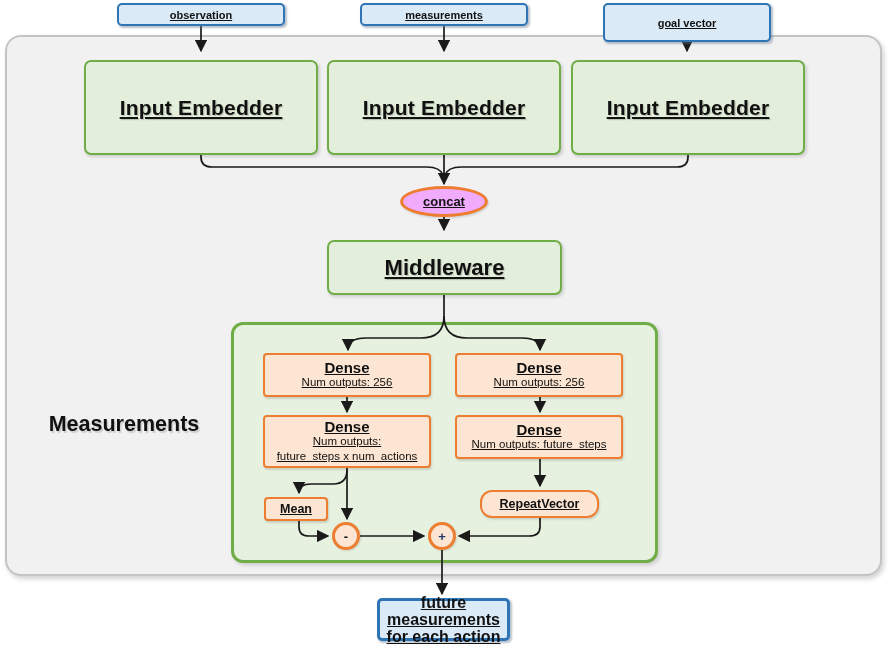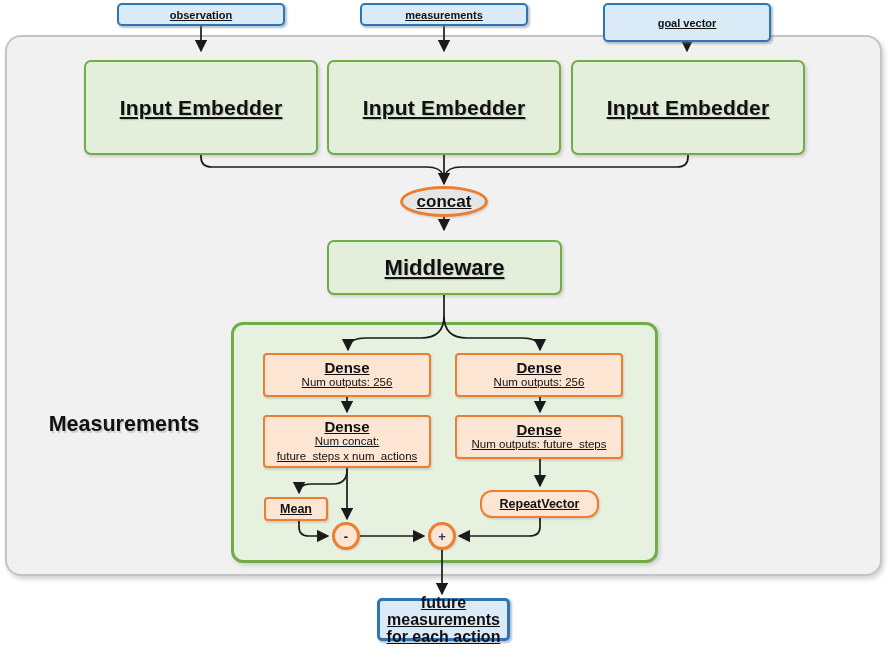--- a/index.html
+++ b/index.html
@@ -122,21 +122,21 @@
   <span>Input Embedder</span>
 </div>
 <div class="box green bigtitle" style="left:327px;top:53px;width:234px;height:95px;">
   <span>Input Embedder</span>
 </div>
 <div class="box green bigtitle" style="left:571px;top:53px;width:234px;height:95px;">
   <span>Input Embedder</span>
 </div>
 
 <div class="box" style="left:400px;top:186px;width:88px;height:31px;border-radius:50%;
-            background:#e5e5e5;border:3px solid #ed7d31;font-weight:bold;font-size:17px;
+            background:#f0abfc;border:3px solid #ed7d31;font-weight:bold;font-size:13px;
             box-shadow:1px 1.5px 2px rgba(0,0,0,.13);">
   <span>concat</span>
 </div>
 
 <div class="box green" style="left:327px;top:233px;width:235px;height:55px;font-size:22px;text-shadow:1.2px 1.2px 1px rgba(0,0,0,.18);">
   <span>Middleware</span>
 </div>
 
 <div class="abs sidetitle" style="left:14px;top:409px;width:220px;">
   <div>Measurements</div>
@@ -145,21 +145,21 @@
 <div class="box orange" style="left:263px;top:353px;width:168px;height:44px;">
   <div class="densetitle">Dense</div>
   <div class="denseline">Num outputs: 256</div>
 </div>
 <div class="box orange" style="left:455px;top:353px;width:168px;height:44px;">
   <div class="densetitle">Dense</div>
   <div class="denseline">Num outputs: 256</div>
 </div>
 <div class="box orange" style="left:263px;top:415px;width:168px;height:53px;">
   <div class="densetitle">Dense</div>
-  <div class="denseline">Num concat:</div>
+  <div class="denseline">Num outputs:</div>
   <div class="denseline">future_steps x num_actions</div>
 </div>
 <div class="box orange" style="left:455px;top:415px;width:168px;height:44px;">
   <div class="densetitle">Dense</div>
   <div class="denseline">Num outputs: future_steps</div>
 </div>
 
 <div class="box orange smallbold" style="left:264px;top:497px;width:64px;height:24px;">
   <span>Mean</span>
 </div>

